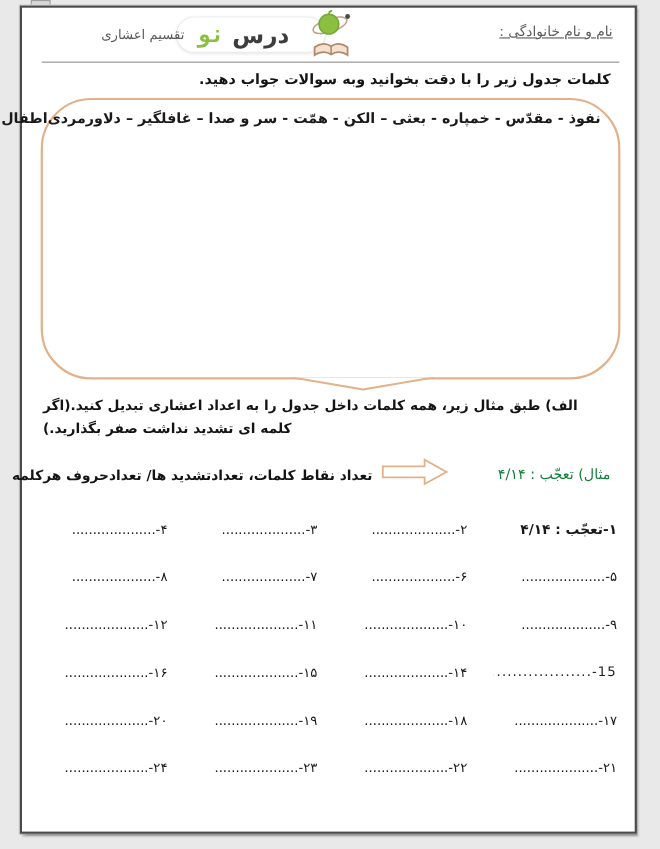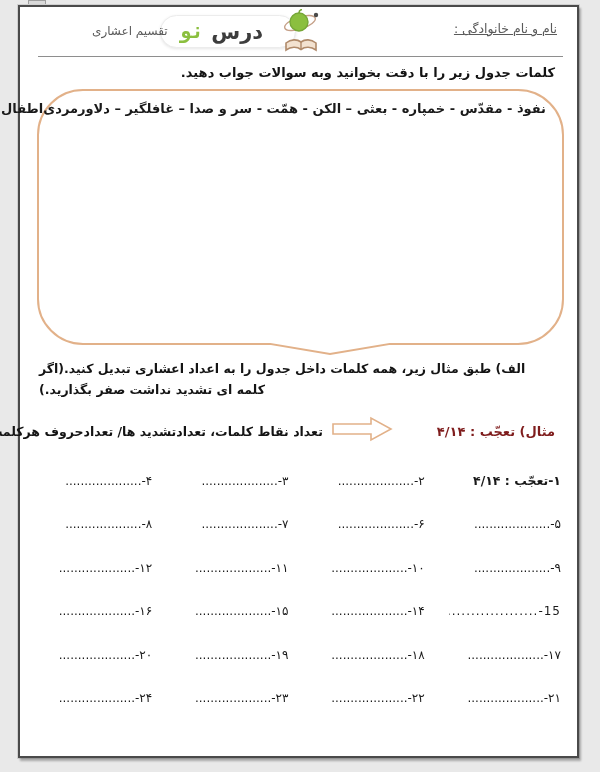--- a/index.html
+++ b/index.html
@@ -66,21 +66,21 @@
     position:absolute;right:22px;top:351px;width:516px;
     direction:rtl;text-align:left;
     font-size:12.5px;font-weight:bold;color:#141414;line-height:21px;
   }
   
   .example-row{
     position:absolute;right:22px;left:28px;top:401px;height:46px;
     display:flex;direction:rtl;align-items:center;gap:8px;
   }
   .ex-label{
-    font-size:13px;font-weight:bold;color:#7f1d1d;white-space:nowrap;
+    font-size:13px;font-weight:normal;color:#15803d;white-space:nowrap;
     margin-inline-end:36px;
   }
   .ex-caption{
     font-size:12.5px;font-weight:bold;color:#141414;white-space:nowrap;
   }
   
   .answers{
     position:absolute;left:20px;top:452px;width:521px;
     display:grid;grid-template-columns:repeat(4,1fr);column-gap:24px;
     grid-auto-rows:43.5px;direction:rtl;align-items:center;

